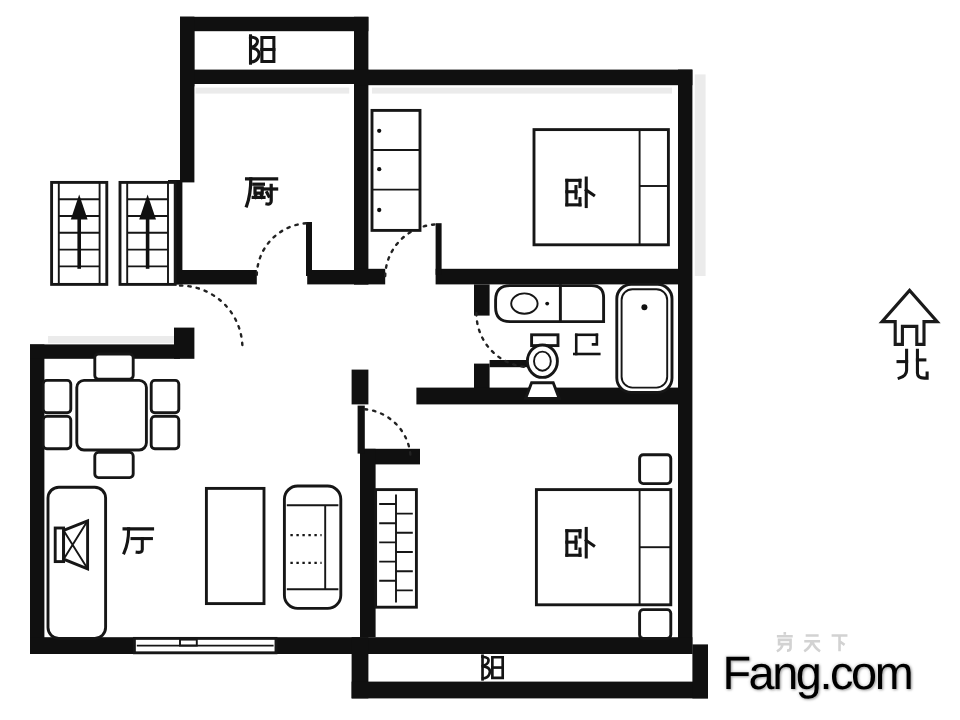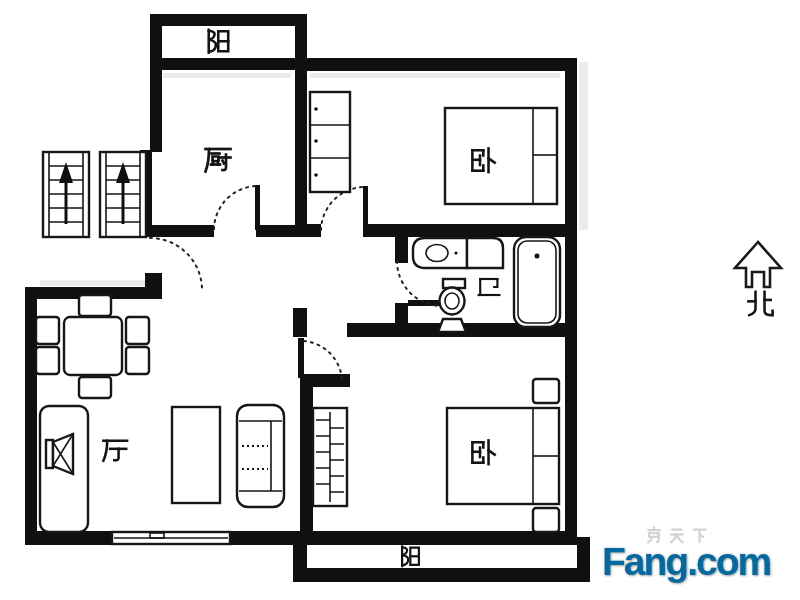--- a/index.html
+++ b/index.html
@@ -1,22 +1,22 @@
 <!DOCTYPE html>
 <html><head>
 <meta charset="utf-8">
 <style>
   html,body{margin:0;padding:0;background:#fff;}
   .canvas{position:relative;width:800px;height:600px;background:#ffffff;overflow:hidden;
           font-family:"Liberation Sans", sans-serif;}
   .bindtxt{position:absolute;color:transparent;font-size:24px;line-height:1;
            pointer-events:none;user-select:none;}
   .watermark{position:absolute;left:598px;top:520px;width:200px;height:78px;}
-  .wm-latin{position:absolute;left:4px;top:20px;font-size:39px;font-weight:bold;
-            letter-spacing:-2px;color:#0369a1;
+  .wm-latin{position:absolute;left:4px;top:20px;font-size:39px;font-weight:normal;
+            letter-spacing:-2px;color:#000000;
             text-shadow:1px 1px 2px #a8a8a8, -1px -1px 1px #efefef, 0 0 3px #c9c9c9;}
   .wm-cjk-glyphs{position:absolute;left:40px;top:6px;}
   svg .wall{fill:#101010;stroke:none;}
   svg .furn{fill:#ffffff;stroke:#161616;stroke-width:2.4;}
   svg .thin{fill:none;stroke:#161616;stroke-width:1.6;}
   svg .arc{fill:none;stroke:#222;stroke-width:2;stroke-dasharray:2 5;stroke-linecap:round;}
   svg .glyph{fill:none;stroke:#141414;stroke-width:2.7;stroke-linecap:square;stroke-linejoin:miter;}
   svg .shadow{fill:#ebebeb;stroke:none;}
 </style>
 </head>

